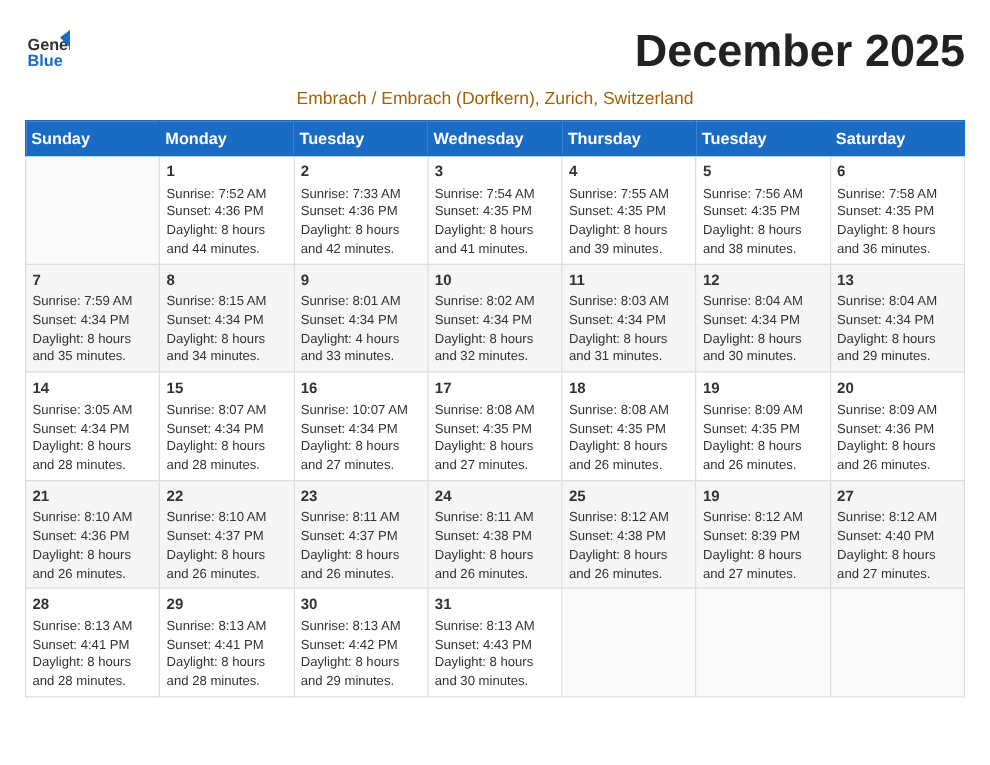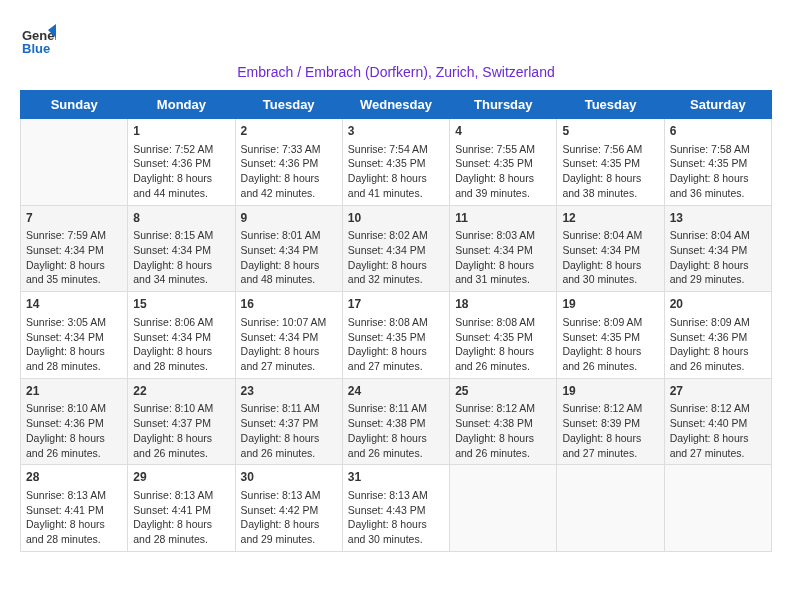--- a/index.html
+++ b/index.html
@@ -29,32 +29,32 @@
     }
     .month-title {
       font-size: 36px;
       font-weight: bold;
       color: #222;
       text-align: right;
     }
     .subtitle {
       text-align: center;
       font-size: 14px;
-      color: #6d28d9;
+      color: #a16207;
       margin-bottom: 10px;
     }
     table {
       width: 100%;
       border-collapse: collapse;
       font-size: 11px;
     }
     thead tr th {
       background-color: #1a6bc4;
       color: #fff;
-      text-align: center;
+      text-align: left;
       padding: 6px 4px;
       font-size: 13px;
       font-weight: bold;
       border: 1px solid #1a6bc4;
     }
     tbody tr {
       border-bottom: 1px solid #ccc;
     }
     tbody tr td {
       border: 1px solid #ddd;
@@ -89,20 +89,21 @@
 <body>
 
 <div class="header-logo">
   <div class="logo">
     <svg class="logo-icon" viewBox="0 0 36 36">
       <text x="2" y="20" font-size="13" font-weight="bold" fill="#333">General</text>
       <text x="2" y="33" font-size="13" font-weight="bold" fill="#1a6bc4">Blue</text>
       <polygon points="28,10 36,4 36,18" fill="#1a6bc4"></polygon>
     </svg>
   </div>
+  <div class="month-title">December 2025</div>
 </div>
 
 <div class="subtitle">Embrach / Embrach (Dorfkern), Zurich, Switzerland</div>
 
 <table>
   <thead>
     <tr>
     <th>Sunday</th>
         <th>Monday</th>
         <th>Tuesday</th>
@@ -162,21 +163,21 @@
         <td>
           <span class="day-number">8</span>
           <div>Sunrise: 8:15 AM</div>
           <div>Sunset: 4:34 PM</div>
           <div>Daylight: 8 hours and 34 minutes.</div>
         </td>
         <td>
           <span class="day-number">9</span>
           <div>Sunrise: 8:01 AM</div>
           <div>Sunset: 4:34 PM</div>
-          <div>Daylight: 8 hours and 48 minutes.</div>
+          <div>Daylight: 4 hours and 33 minutes.</div>
         </td>
         <td>
           <span class="day-number">10</span>
           <div>Sunrise: 8:02 AM</div>
           <div>Sunset: 4:34 PM</div>
           <div>Daylight: 8 hours and 32 minutes.</div>
         </td>
         <td>
           <span class="day-number">11</span>
           <div>Sunrise: 8:03 AM</div>
@@ -198,21 +199,21 @@
       </tr>
       <tr>
         <td>
           <span class="day-number">14</span>
           <div>Sunrise: 3:05 AM</div>
           <div>Sunset: 4:34 PM</div>
           <div>Daylight: 8 hours and 28 minutes.</div>
         </td>
         <td>
           <span class="day-number">15</span>
-          <div>Sunrise: 8:06 AM</div>
+          <div>Sunrise: 8:07 AM</div>
           <div>Sunset: 4:34 PM</div>
           <div>Daylight: 8 hours and 28 minutes.</div>
         </td>
         <td>
           <span class="day-number">16</span>
           <div>Sunrise: 10:07 AM</div>
           <div>Sunset: 4:34 PM</div>
           <div>Daylight: 8 hours and 27 minutes.</div>
         </td>
         <td>

